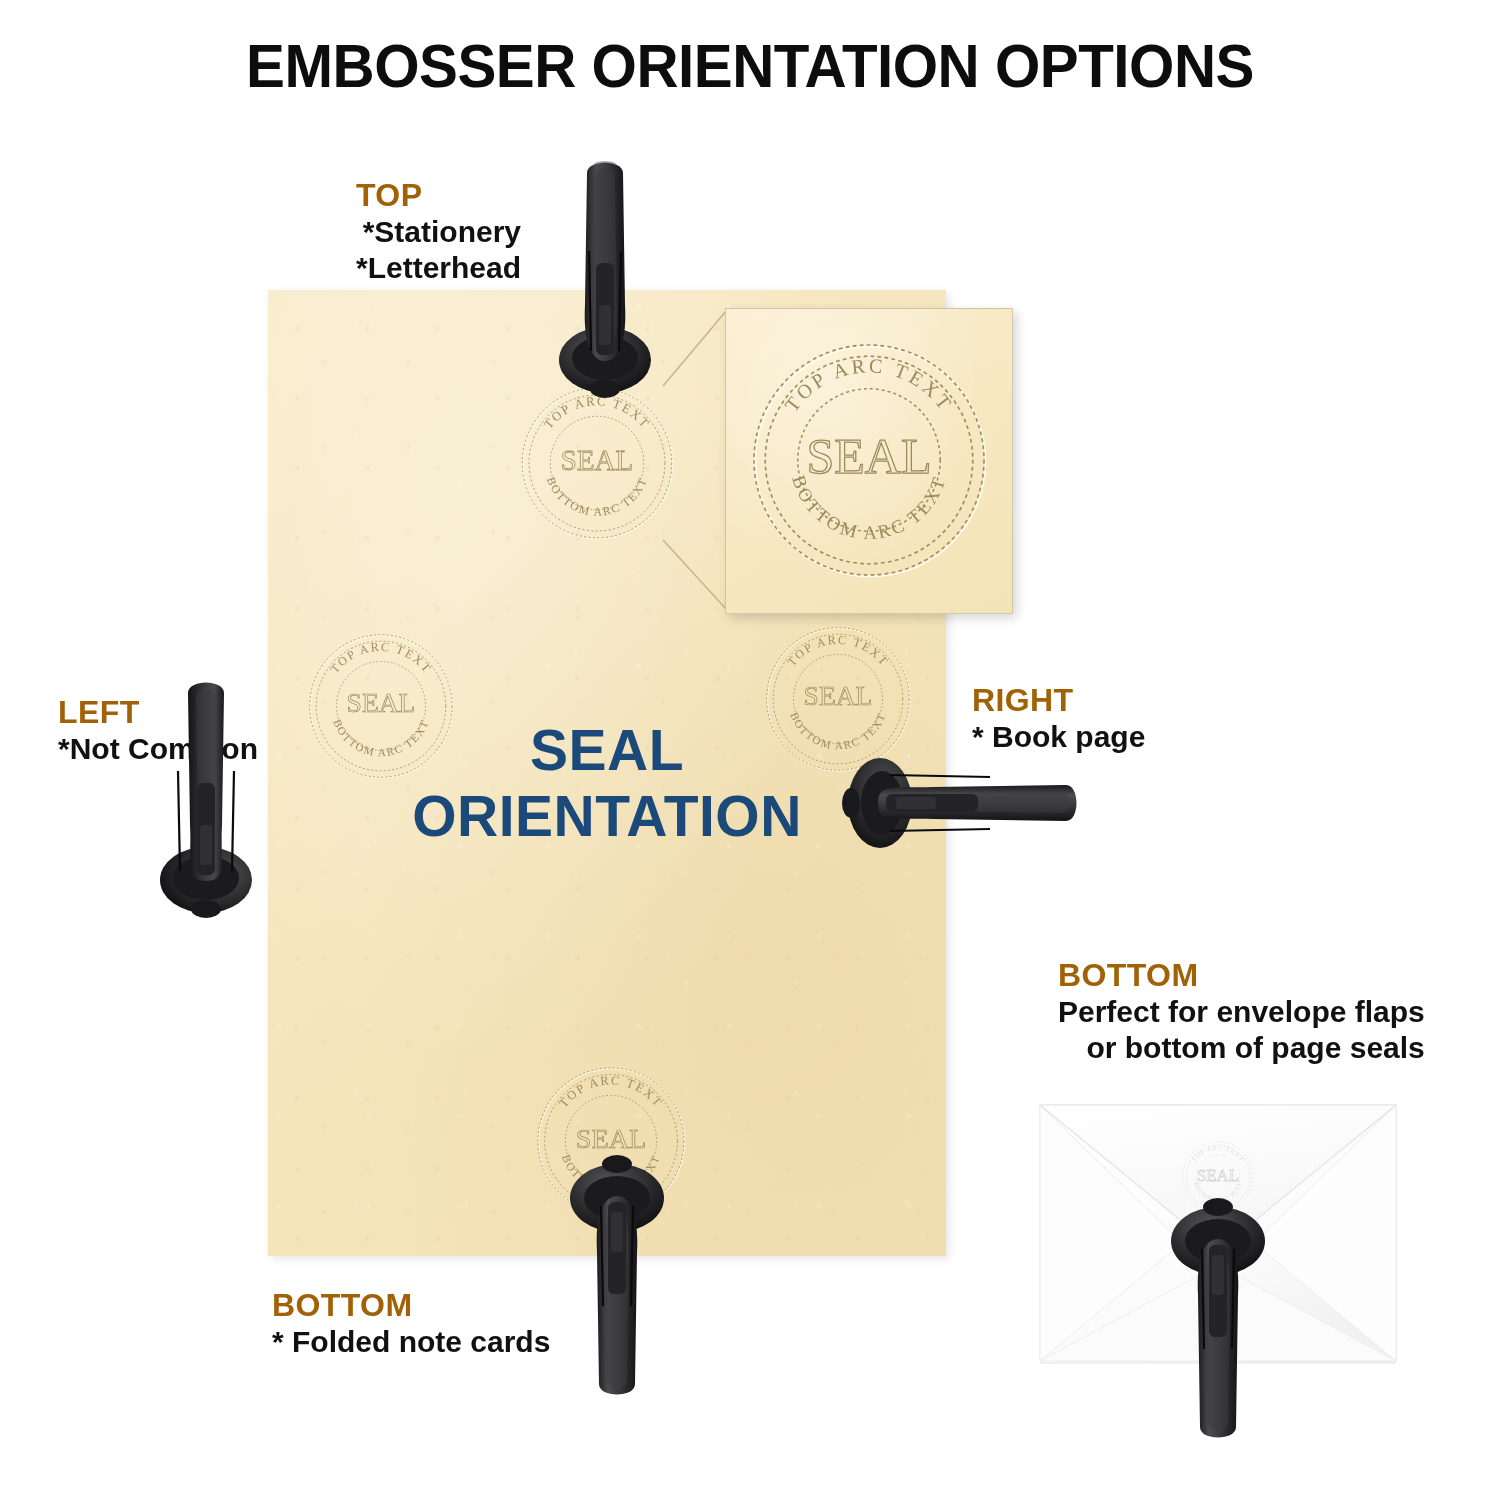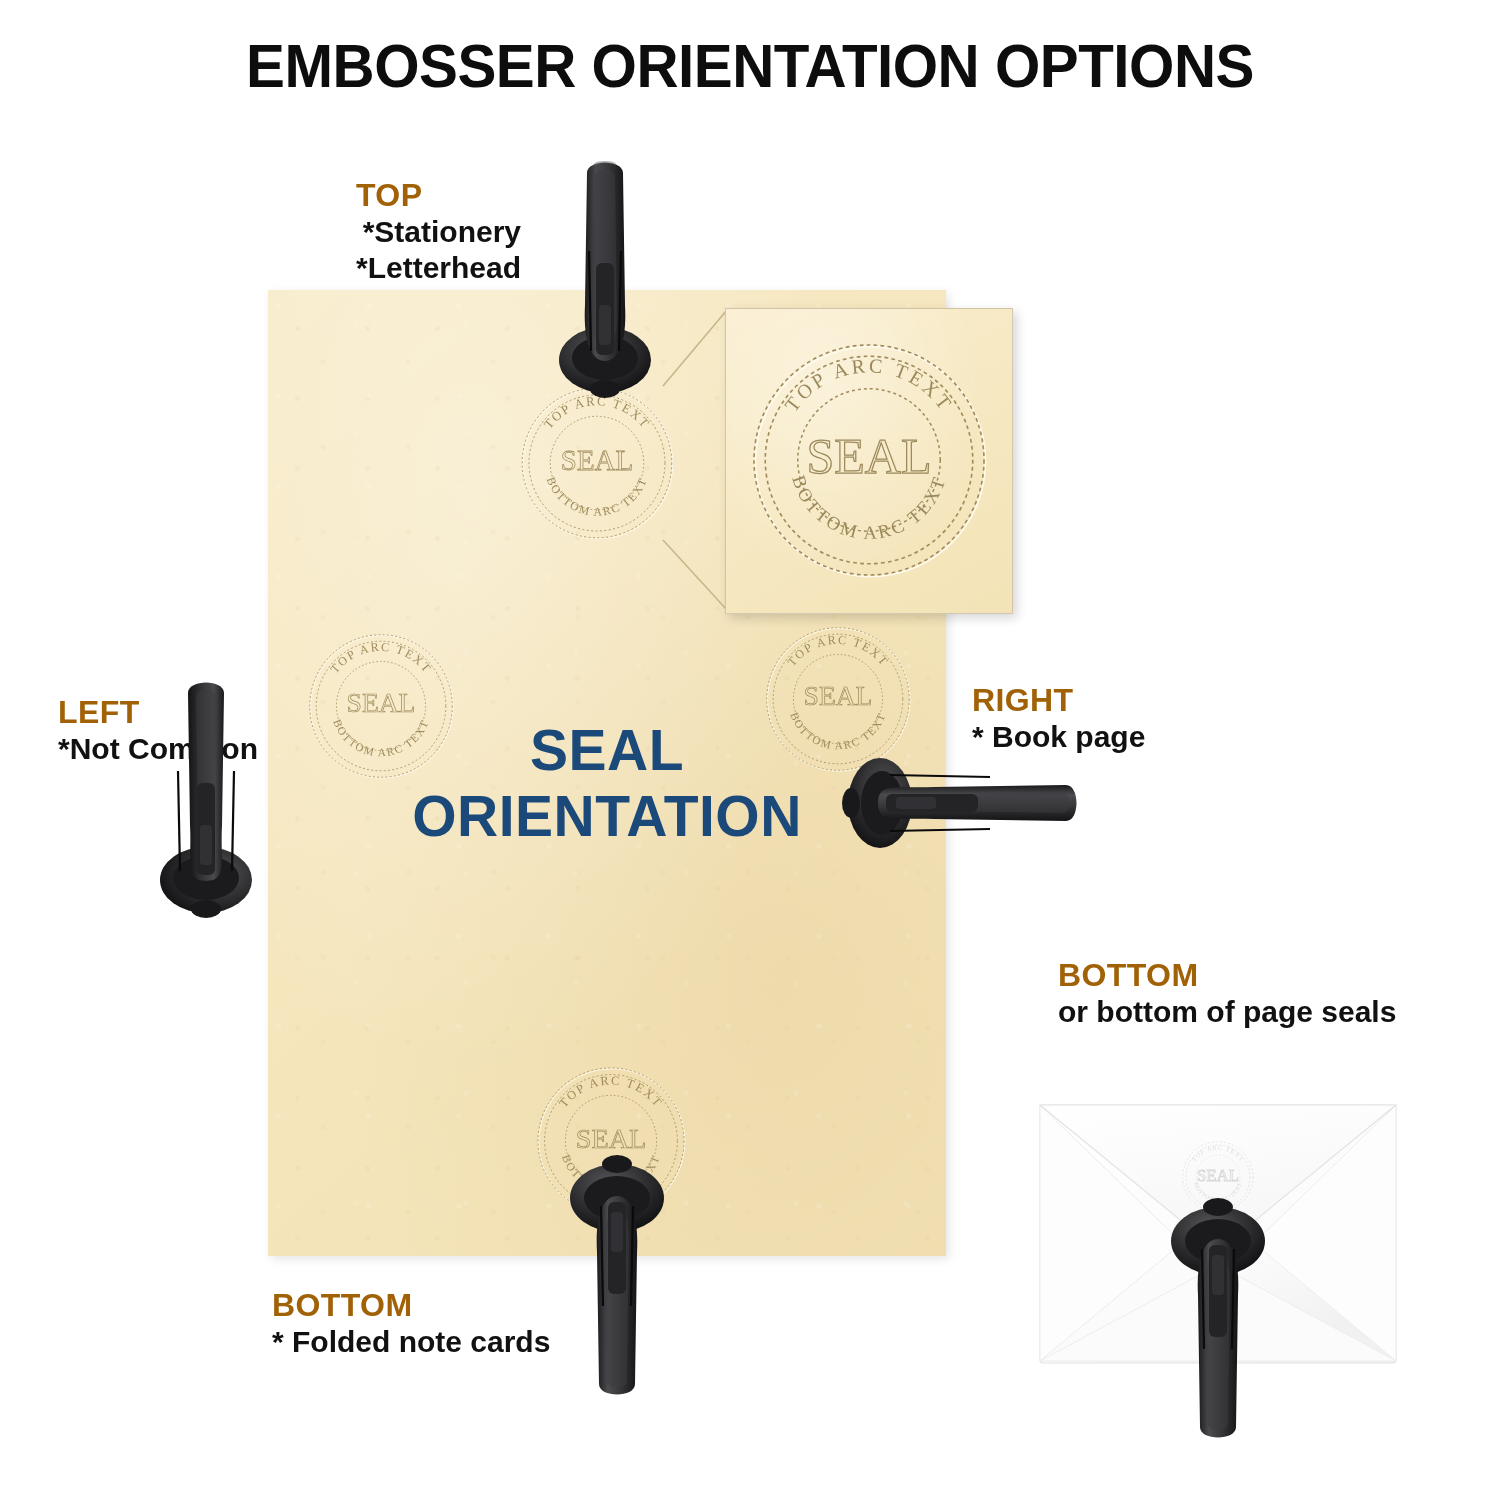--- a/index.html
+++ b/index.html
@@ -436,14 +436,15 @@
   <div class="label-line">* Book page</div>
 </div>
 
 <div class="label-block" id="label-bottom-left">
   <div class="label-head">BOTTOM</div>
   <div class="label-line">* Folded note cards</div>
 </div>
 
 <div class="label-block" id="label-bottom-right">
   <div class="label-head">BOTTOM</div>
+  <div class="label-line">Perfect for envelope flaps</div>
   <div class="label-line">or bottom of page seals</div>
 </div>
 
 </body></html>

